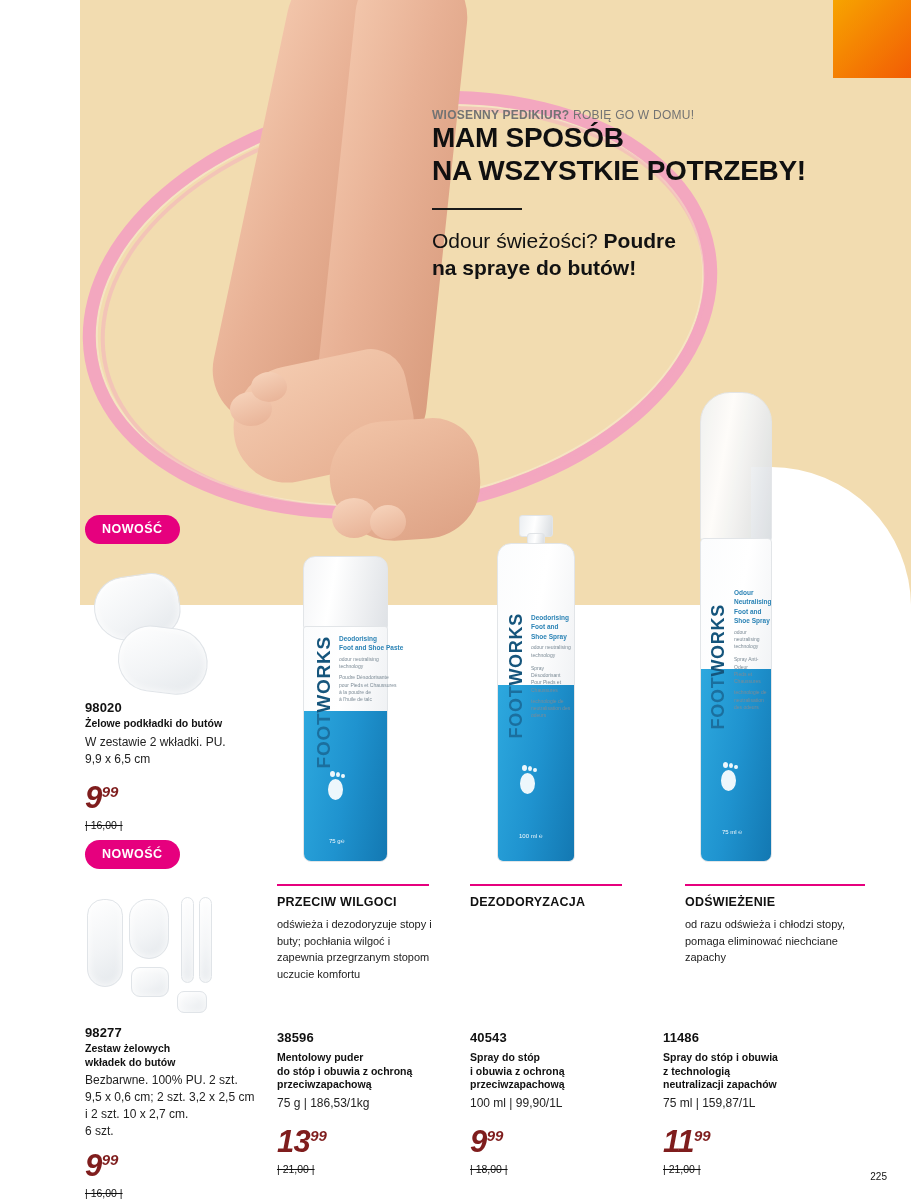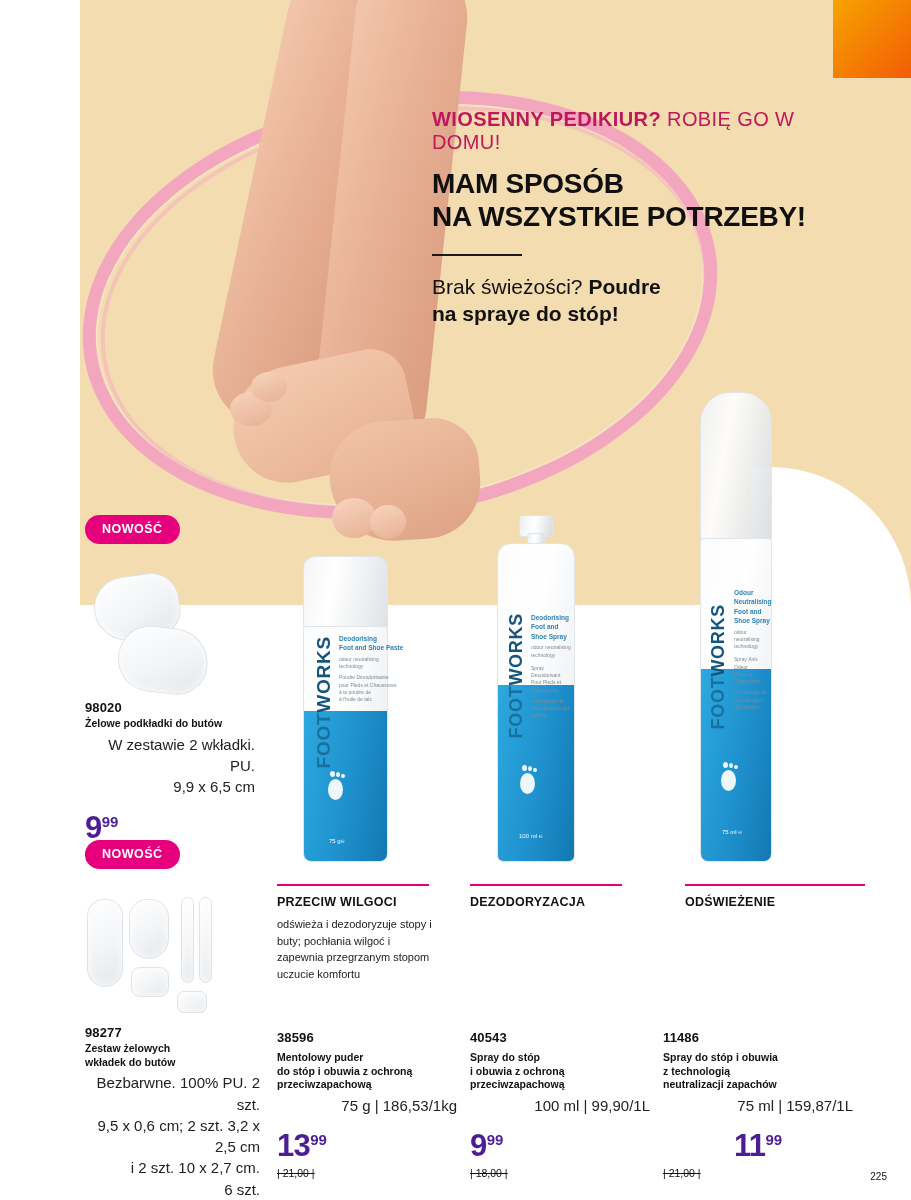--- a/index.html
+++ b/index.html
@@ -104,24 +104,24 @@
     border-radius: 50%;
   }
 
   
   .headline {
     position: absolute;
     left: 432px; top: 108px;
     width: 430px;
   }
   .kicker {
-    font-size: 20px;
+    font-size: 12px;
     letter-spacing: 0.02em;
-    color: #be185d;
-    margin-bottom: 14px;
+    color: #737373;
+    margin-bottom: 0;
   }
   .kicker b { font-weight: 700; }
   .headline h1 {
     margin: 0;
     font-size: 28px;
     line-height: 1.17;
     font-weight: 800;
     letter-spacing: -0.01em;
     color: #101010;
   }
@@ -227,32 +227,32 @@
     letter-spacing: 0.01em;
   }
   .pname {
     font-size: 10.5px;
     font-weight: 700;
     line-height: 1.3;
     color: #111;
     margin-top: 2px;
   }
   .pdesc {
-    font-size: 15px;
+    font-size: 12px;
     line-height: 1.42;
     color: #222;
     margin-top: 3px;
-    text-align: right;
   }
   .price {
     font-size: 31px;
     font-weight: 800;
-    color: #4c1d95;
+    color: #7f1d1d;
     line-height: 1;
     letter-spacing: -0.02em;
+    font-style: italic;
   }
   .price sup {
     font-size: 15px;
     font-weight: 800;
     vertical-align: super;
     letter-spacing: 0;
   }
   .oldprice {
     font-size: 10.5px;
     color: #111;
@@ -316,22 +316,22 @@
 <div class="headline">
   <div class="kicker">
     <b>WIOSENNY PEDIKIUR?</b><span> ROBIĘ GO W DOMU!</span>
   </div>
   <h1>
     <span>MAM SPOSÓB</span><br>
     <span>NA WSZYSTKIE POTRZEBY!</span>
   </h1>
   <div class="rule"></div>
   <div class="subhead">
-    <span>Brak świeżości? </span><b>Poudre</b><br>
-    <b>na spraye do stóp!</b>
+    <span>Odour świeżości? </span><b>Poudre</b><br>
+    <b>na spraye do butów!</b>
   </div>
 </div>
 
 <div class="bottle" style="left:303px; top:556px; width:85px; height:306px;">
   <div class="cap" style="height:74px;"></div>
   <div class="body" style="top:70px; height:236px; border-radius:3px 3px 8px 8px;">
     <div class="blue" style="height:150px;"></div>
   </div>
   <div class="brand" style="left:10px; top:80px; font-size:19px;">
     <span>FOOT</span><span class="works">WORKS</span>
@@ -460,20 +460,21 @@
 </div>
 
 <div style="position:absolute; left:470px; top:884px; width:170px;">
   <div class="colbar"></div>
   <div class="coltitle">DEZODORYZACJA</div>
 </div>
 
 <div style="position:absolute; left:685px; top:884px; width:180px;">
   <div class="colbar" style="width:180px;"></div>
   <div class="coltitle">ODŚWIEŻENIE</div>
+  <div class="coldesc" style="width:180px;">od razu odświeża i chłodzi stopy, pomaga eliminować niechciane zapachy</div>
 </div>
 
 <div style="position:absolute; left:277px; top:1030px; width:180px;">
   <div class="code">38596</div>
   <div class="pname" style="white-space:pre-line; margin-top:6px;">Mentolowy puder
 do stóp i obuwia z ochroną
 przeciwzapachową</div>
   <div class="pdesc" style="white-space:pre-line;">75 g | 186,53/1kg</div>
   <div class="price" style="margin-top:14px;">
     <span>13</span><sup>99</sup>
@@ -492,19 +493,19 @@
   </div>
   <div class="oldprice"><span class="strike">| 18,00 |</span></div>
 </div>
 
 <div style="position:absolute; left:663px; top:1030px; width:190px;">
   <div class="code">11486</div>
   <div class="pname" style="white-space:pre-line; margin-top:6px;">Spray do stóp i obuwia
 z technologią
 neutralizacji zapachów</div>
   <div class="pdesc" style="white-space:pre-line;">75 ml | 159,87/1L</div>
-  <div class="price" style="margin-top:14px;text-align:center;">
+  <div class="price" style="margin-top:14px;">
     <span>11</span><sup>99</sup>
   </div>
   <div class="oldprice"><span class="strike">| 21,00 |</span></div>
 </div>
 
 <div class="pageno">225</div>
 
 </body></html>

